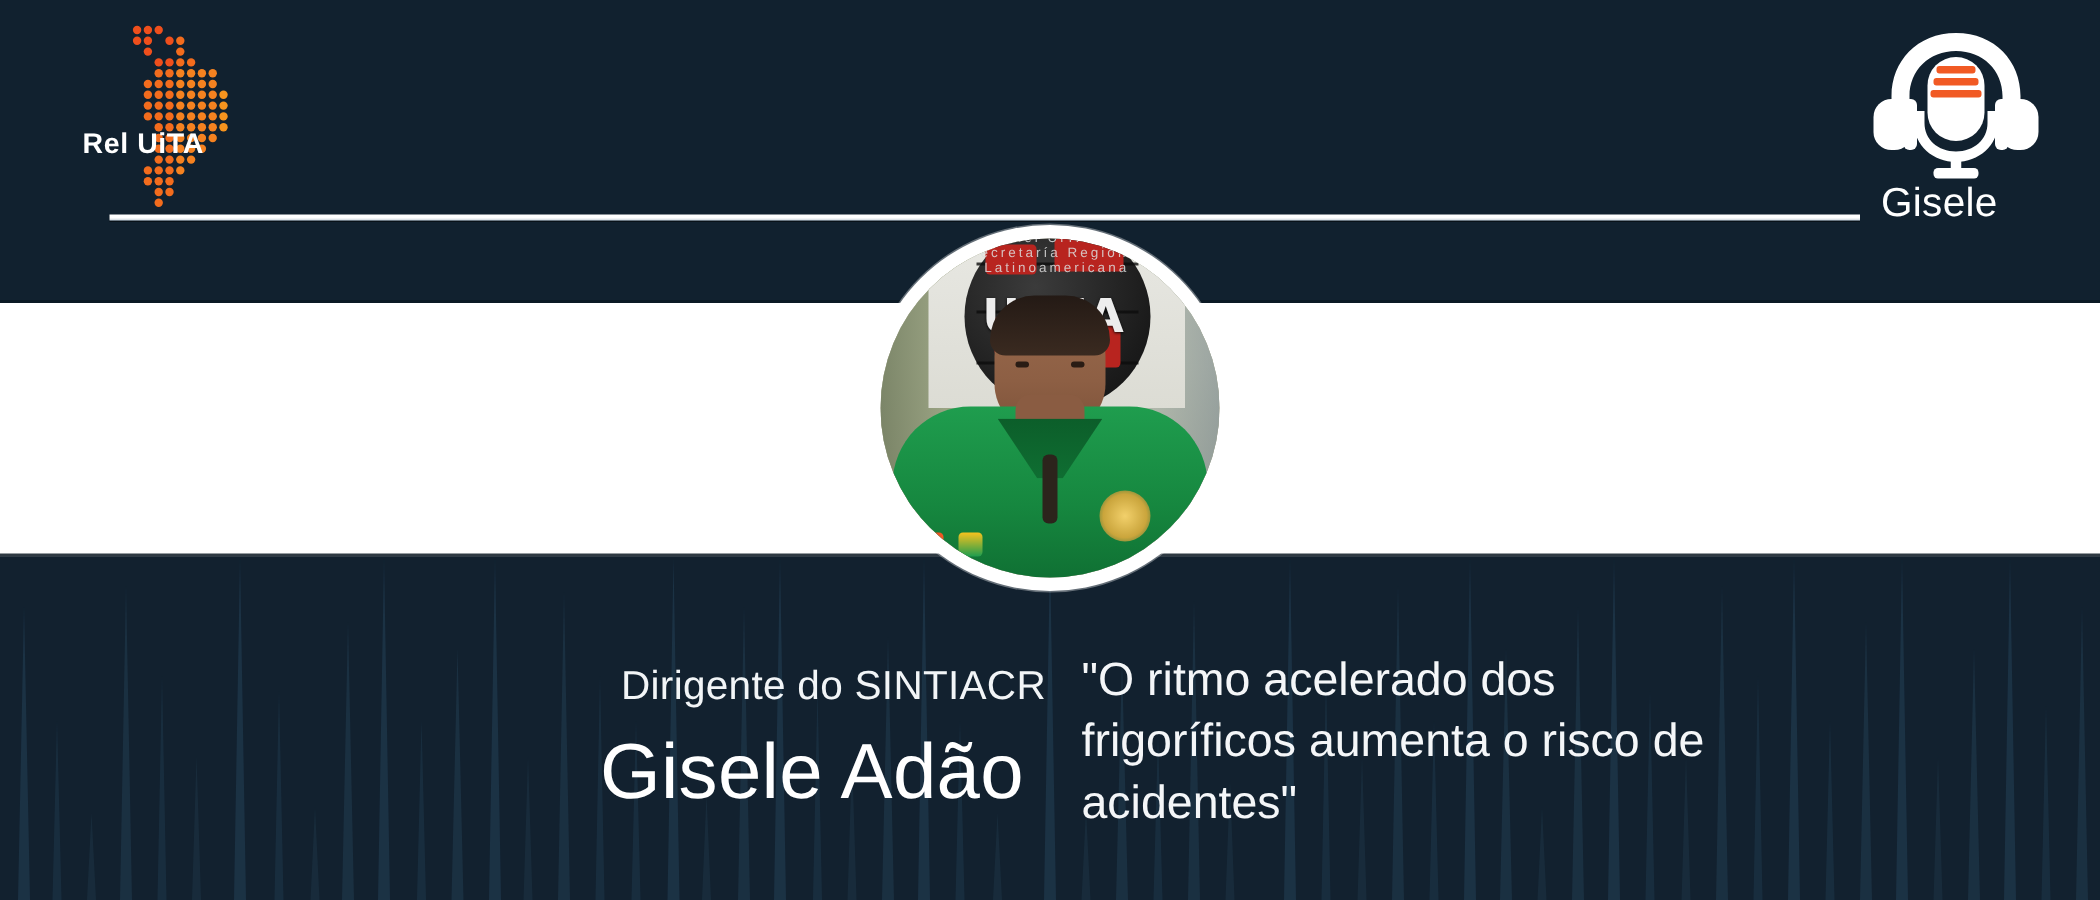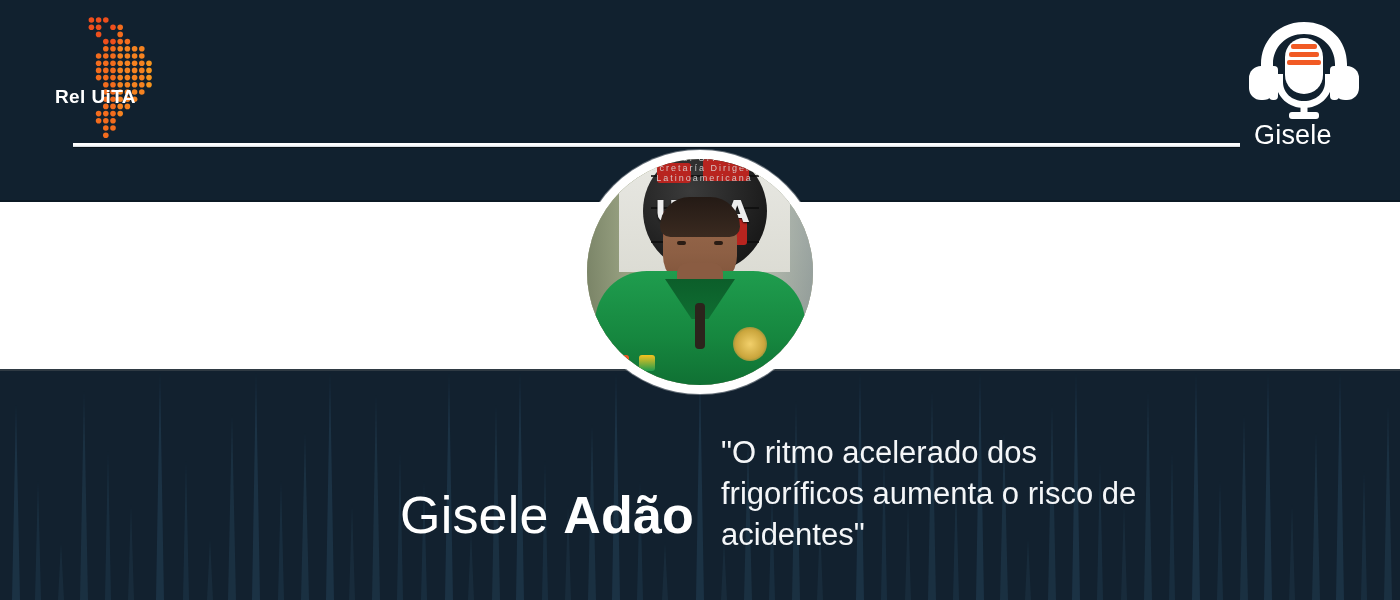--- a/index.html
+++ b/index.html
@@ -83,21 +83,21 @@
   .pt-eye{position:absolute;width:9px;height:4px;border-radius:3px;background:#2a1c14;top:40px;}
   .pt-mouth{position:absolute;left:50%;transform:translateX(-50%);top:64px;width:20px;height:7px;
      border-radius:0 0 10px 10px;background:#4a2a20;}
   .pt-lanyard{position:absolute;left:50%;transform:translateX(-50%);bottom:8px;width:10px;height:46px;
      background:#2c241c;border-radius:4px;}
   .badge{position:absolute;border-radius:3px;}
 
   
   .role{position:absolute;left:414px;top:442px;color:#f2f5f7;font-size:27px;letter-spacing:.2px;}
   .name{position:absolute;left:400px;top:485px;color:#ffffff;font-size:52px;letter-spacing:.2px;white-space:nowrap;}
-  .name b{font-weight:bold;text-align:center;}
+  .name b{font-weight:normal;text-align:center;}
   .name .first{font-weight:400;}
   .quote{position:absolute;left:721px;top:432px;width:440px;color:#f4f6f8;font-size:31px;line-height:41px;}
 </style>
 </head>
 <body>
 
 <div id="stage">
 
   <div class="band-top"></div>
   <div class="band-white"></div>
@@ -280,21 +280,21 @@
       <div class="pt-wallR"></div>
       <div class="pt-banner">
         <div class="pt-globe">
           <div class="ring" style="top:26px"></div>
           <div class="ring" style="top:58px"></div>
           <div class="ring" style="top:92px"></div>
           <div class="cont" style="left:14px;top:14px;width:34px;height:20px;"></div>
           <div class="cont" style="left:60px;top:10px;width:46px;height:22px;"></div>
           <div class="cont" style="left:20px;top:62px;width:40px;height:26px;"></div>
           <div class="cont" style="left:70px;top:66px;width:34px;height:30px;"></div>
-          <div class="pt-arc">Rel UiTA - Secretaría Dirigente Latinoamericana</div>
+          <div class="pt-arc">Rel UiTA - Secretaría Regional Latinoamericana</div>
           <div class="pt-uita">UITA</div>
           <div class="pt-arc-b">rel-uita.org</div>
         </div>
       </div>
       <div class="pt-head">
         <div class="pt-hair"></div>
         <div class="pt-eye" style="left:14px"></div>
         <div class="pt-eye" style="right:14px"></div>
         <div class="pt-mouth"></div>
       </div>
@@ -303,18 +303,19 @@
         <div class="pt-collar"></div>
         <div class="pt-lanyard" style="bottom:42px"></div>
         <div class="badge" style="left:12px;bottom:22px;width:22px;height:14px;background:linear-gradient(90deg,#e02b1d,#f15a24);"></div>
         <div class="badge" style="left:44px;bottom:20px;width:16px;height:16px;background:linear-gradient(180deg,#f7c21e,#1f9d4e);"></div>
         <div class="badge" style="right:38px;bottom:30px;width:34px;height:34px;border-radius:50%;background:radial-gradient(circle,#f2d06b 0%,#caa53c 60%,#1f6e3a 100%);"></div>
         <div class="badge" style="right:8px;bottom:14px;width:18px;height:12px;background:#f7941e;"></div>
       </div>
     </div>
   </div>
 
+  <div class="role">Dirigente do SINTIACR</div>
   <div class="name">
     <span class="first">Gisele </span><b>Adão</b>
   </div>
   <div class="quote">"O ritmo acelerado dos frigoríficos aumenta o risco de acidentes"</div>
 
 </div>
 
 </body></html>

